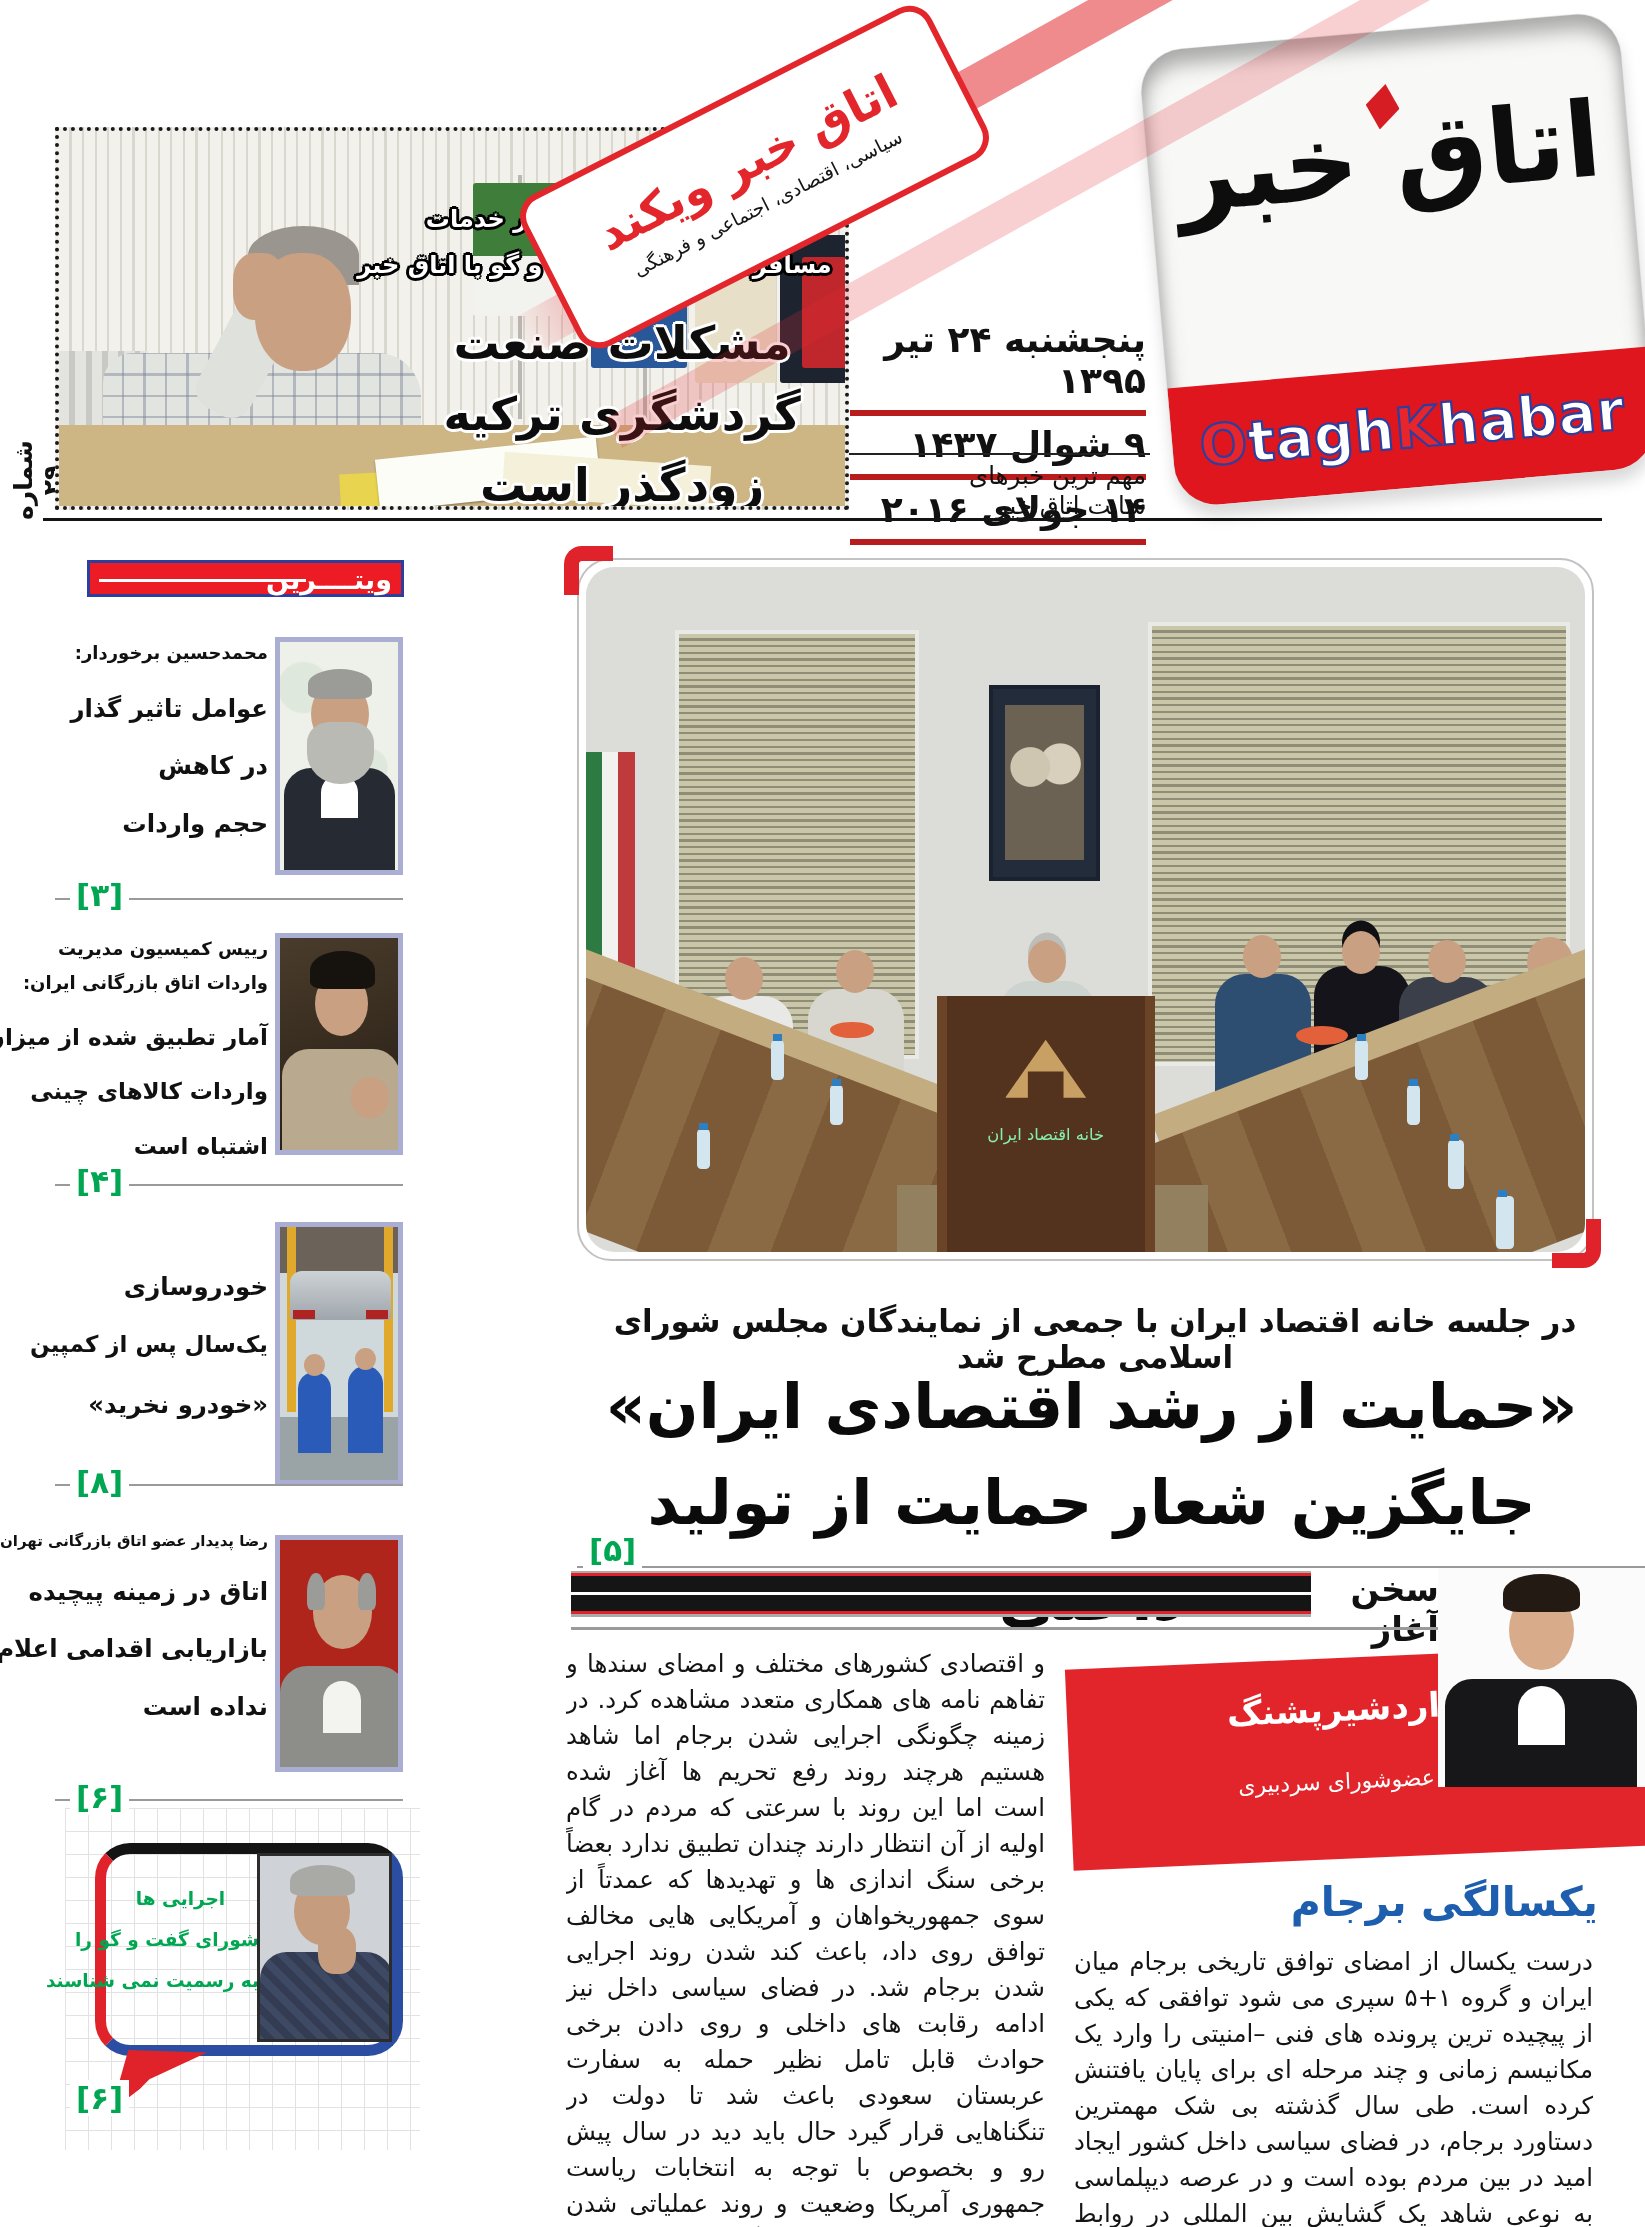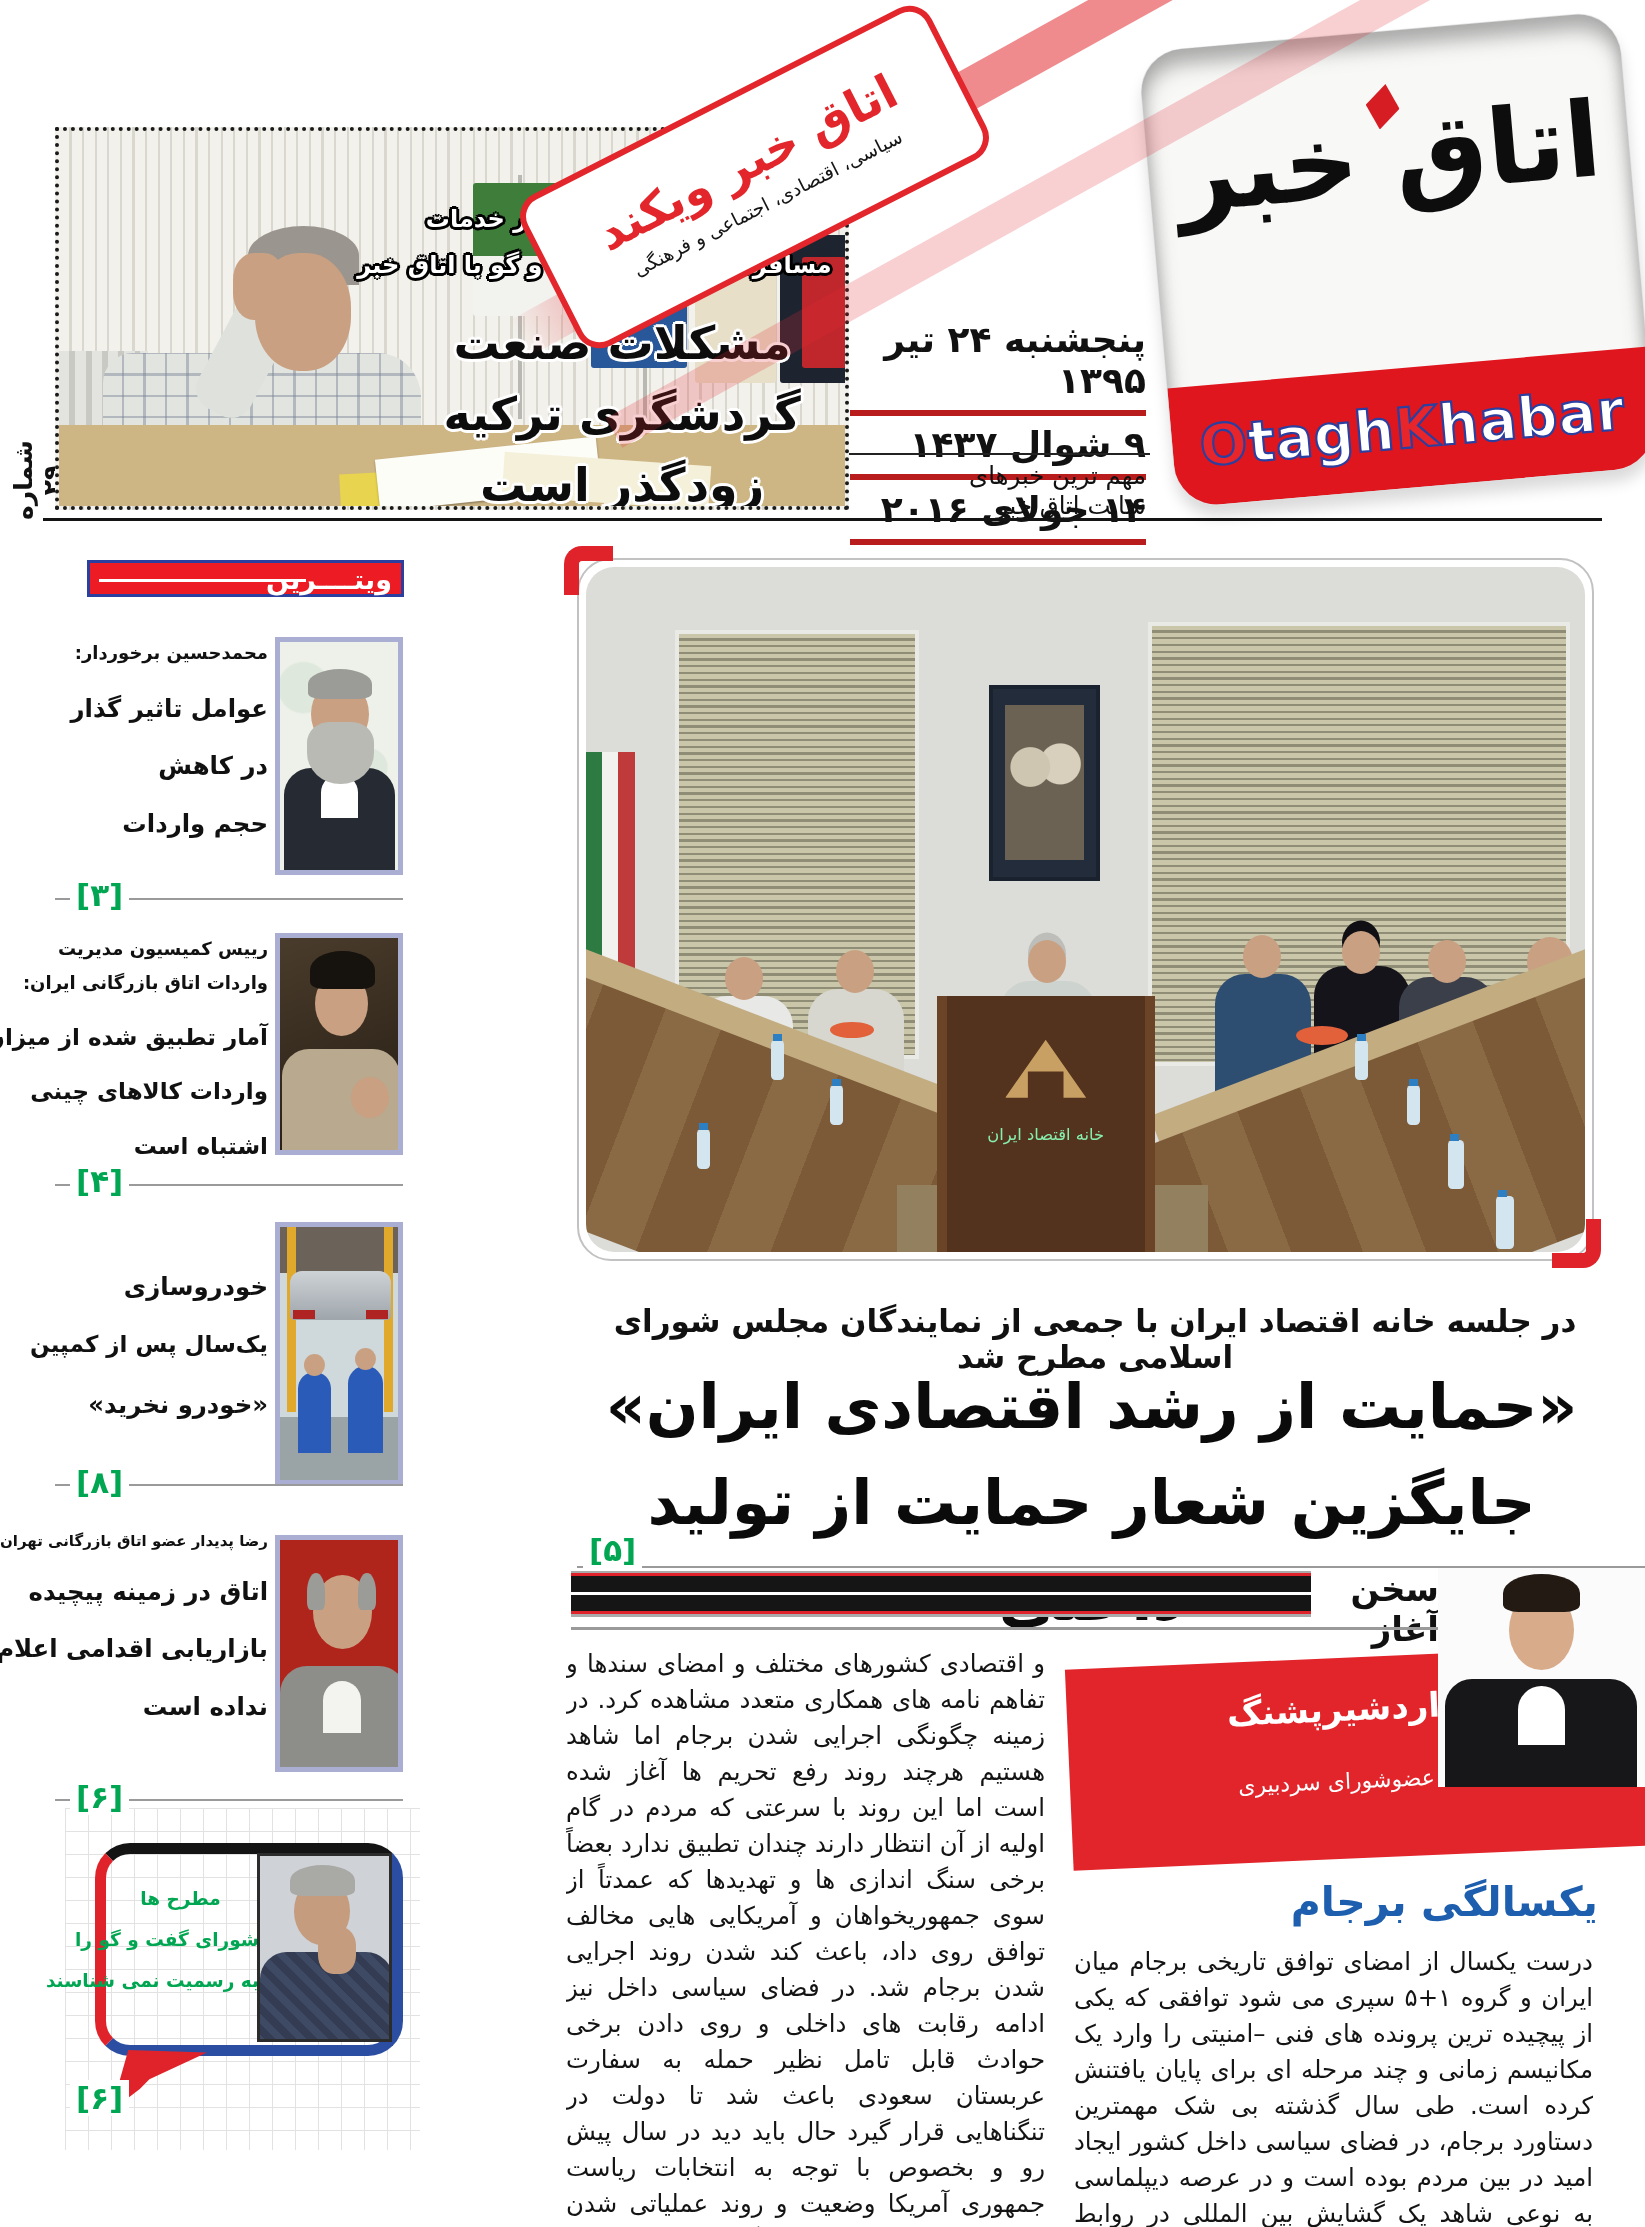--- a/index.html
+++ b/index.html
@@ -281,21 +281,21 @@
   <div class="abs bubble-tail"></div>
   <div class="abs bubble-photo">
     <div class="scene">
       <div class="torso" style="left:0;top:96px;width:133px;height:93px;background:repeating-linear-gradient(45deg,#3e4a63 0 7.4px,#333c52 7.4px 15px)"></div>
       <div class="head" style="left:34px;top:21px;width:56px;height:68px;background:#c59c7e"></div>
       <div class="hair" style="left:30px;top:9px;width:65px;height:31px;background:#a9aaa6"></div>
       <div class="head" style="left:58px;top:71px;width:38px;height:47px;border-radius:40%;background:#c59c7e"></div>
     </div>
   </div>
   <div class="abs quote-text">
-    <div class="nowrap">مطرح ها</div>
+    <div class="nowrap">اجرایی ها</div>
     <div class="nowrap">شورای گفت و گو را</div>
     <div class="nowrap">به رسمیت نمی شناسند</div>
   </div>
   <div class="abs marker" style="left:70px;top:2080px">[۶]</div>
 
   <div class="abs mainphoto">
     <div class="mp-in">
       <div class="blinds" style="left:89px;top:63px;width:244px;height:429px"></div>
       <div class="blinds" style="left:562px;top:55px;width:422px;height:444px"></div>
       <div class="portrait">

